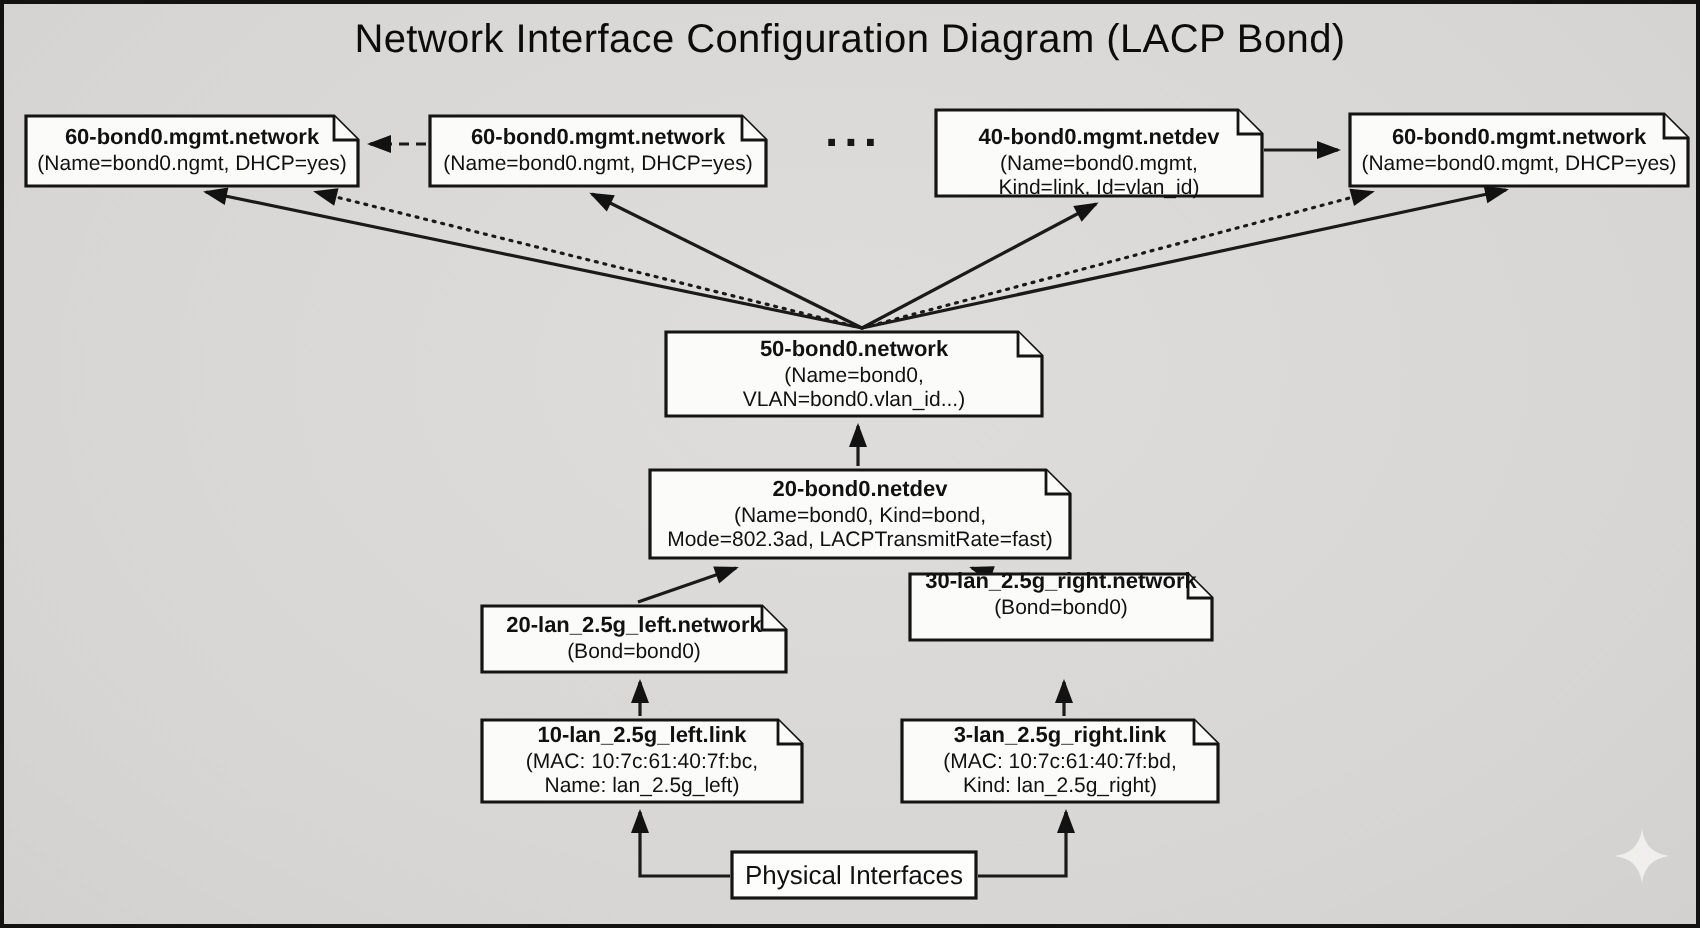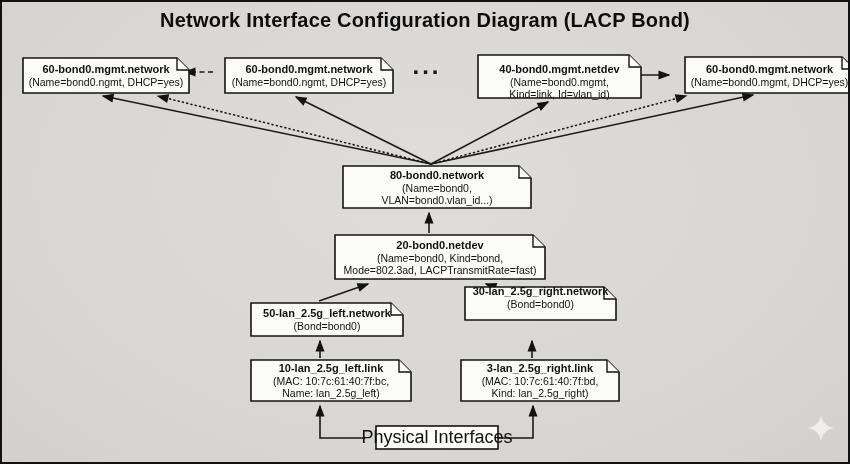--- a/index.html
+++ b/index.html
@@ -4,36 +4,36 @@
 <style>
   html,body{margin:0;padding:0;background:#9a9a9a;font-family:"Liberation Sans",sans-serif;}
   .stage{
     position:relative;width:850px;height:464px;box-sizing:border-box;
     background:radial-gradient(ellipse at 50% 40%, #dedddb 0%, #d7d6d4 70%, #d2d1cf 100%);
     border:2px solid #121212;overflow:hidden;
     -webkit-font-smoothing:antialiased;
   }
   .title{
     position:absolute;left:0;top:7px;width:100%;text-align:center;
-    font-size:20px;font-weight:700;color:#0c0c0c;letter-spacing:.2px;
+    font-size:20px;font-weight:400;color:#0c0c0c;letter-spacing:.2px;
   }
   .ellipsis{
     position:absolute;left:401px;top:50px;width:48px;text-align:center;
     font-size:24px;font-weight:700;color:#161616;letter-spacing:3px;
   }
-  .note,.plainbox{position:absolute;margin-left:10px;}
+  .note,.plainbox{position:absolute;}
   .note svg,.plainbox svg{position:absolute;left:0;top:0;display:block;}
   .note-text{
     position:absolute;left:0;top:0;width:100%;height:100%;
     display:flex;flex-direction:column;align-items:center;justify-content:center;
     text-align:center;color:#111;line-height:1.18;padding-top:1px;box-sizing:border-box;
   }
   .note-title{font-size:11px;font-weight:700;white-space:nowrap;}
   .note-line{font-size:10.5px;white-space:nowrap;}
-  .plain-label{font-size:18px;color:#111;white-space:nowrap;}
+  .plain-label{font-size:13px;color:#111;white-space:nowrap;}
   .arrows{position:absolute;left:0;top:0;}
   .sparkle{position:absolute;left:805px;top:412px;width:28px;height:28px;opacity:.85;}
 </style>
 </head>
 <body>
 
 <div class="stage">
 
   <div class="title">Network Interface Configuration Diagram (LACP Bond)</div>
 
@@ -115,21 +115,21 @@
       <div class="note-line">(Name=bond0.mgmt, DHCP=yes)</div>
     </div>
   </div>
 
   <div class="note" style="left:330px;top:163px;width:190px;height:44px">
     <svg width="190" height="44">
         <path d="M1,1 H177 L189,13 V43 H1 Z" fill="#fbfbfa" stroke="#141414" stroke-width="1.6"></path>
         <path d="M177,1 V13 H189" fill="#fbfbfa" stroke="#141414" stroke-width="1.4"></path>
       </svg>
     <div class="note-text">
-      <div class="note-title">80-bond0.network</div>
+      <div class="note-title">50-bond0.network</div>
       <div class="note-line">(Name=bond0,</div>
       <div class="note-line">VLAN=bond0.vlan_id...)</div>
     </div>
   </div>
 
   <div class="note" style="left:322px;top:232px;width:212px;height:46px">
     <svg width="212" height="46">
         <path d="M1,1 H199 L211,13 V45 H1 Z" fill="#fbfbfa" stroke="#141414" stroke-width="1.6"></path>
         <path d="M199,1 V13 H211" fill="#fbfbfa" stroke="#141414" stroke-width="1.4"></path>
       </svg>
@@ -139,21 +139,21 @@
       <div class="note-line">Mode=802.3ad, LACPTransmitRate=fast)</div>
     </div>
   </div>
 
   <div class="note" style="left:238px;top:300px;width:154px;height:35px">
     <svg width="154" height="35">
         <path d="M1,1 H141 L153,13 V34 H1 Z" fill="#fbfbfa" stroke="#141414" stroke-width="1.6"></path>
         <path d="M141,1 V13 H153" fill="#fbfbfa" stroke="#141414" stroke-width="1.4"></path>
       </svg>
     <div class="note-text">
-      <div class="note-title">50-lan_2.5g_left.network</div>
+      <div class="note-title">20-lan_2.5g_left.network</div>
       <div class="note-line">(Bond=bond0)</div>
     </div>
   </div>
 
   <div class="note" style="left:452px;top:284px;width:153px;height:23px">
     <svg width="153" height="35">
         <path d="M1,1 H140 L152,13 V34 H1 Z" fill="#fbfbfa" stroke="#141414" stroke-width="1.6"></path>
         <path d="M140,1 V13 H152" fill="#fbfbfa" stroke="#141414" stroke-width="1.4"></path>
       </svg>
     <div class="note-text">

